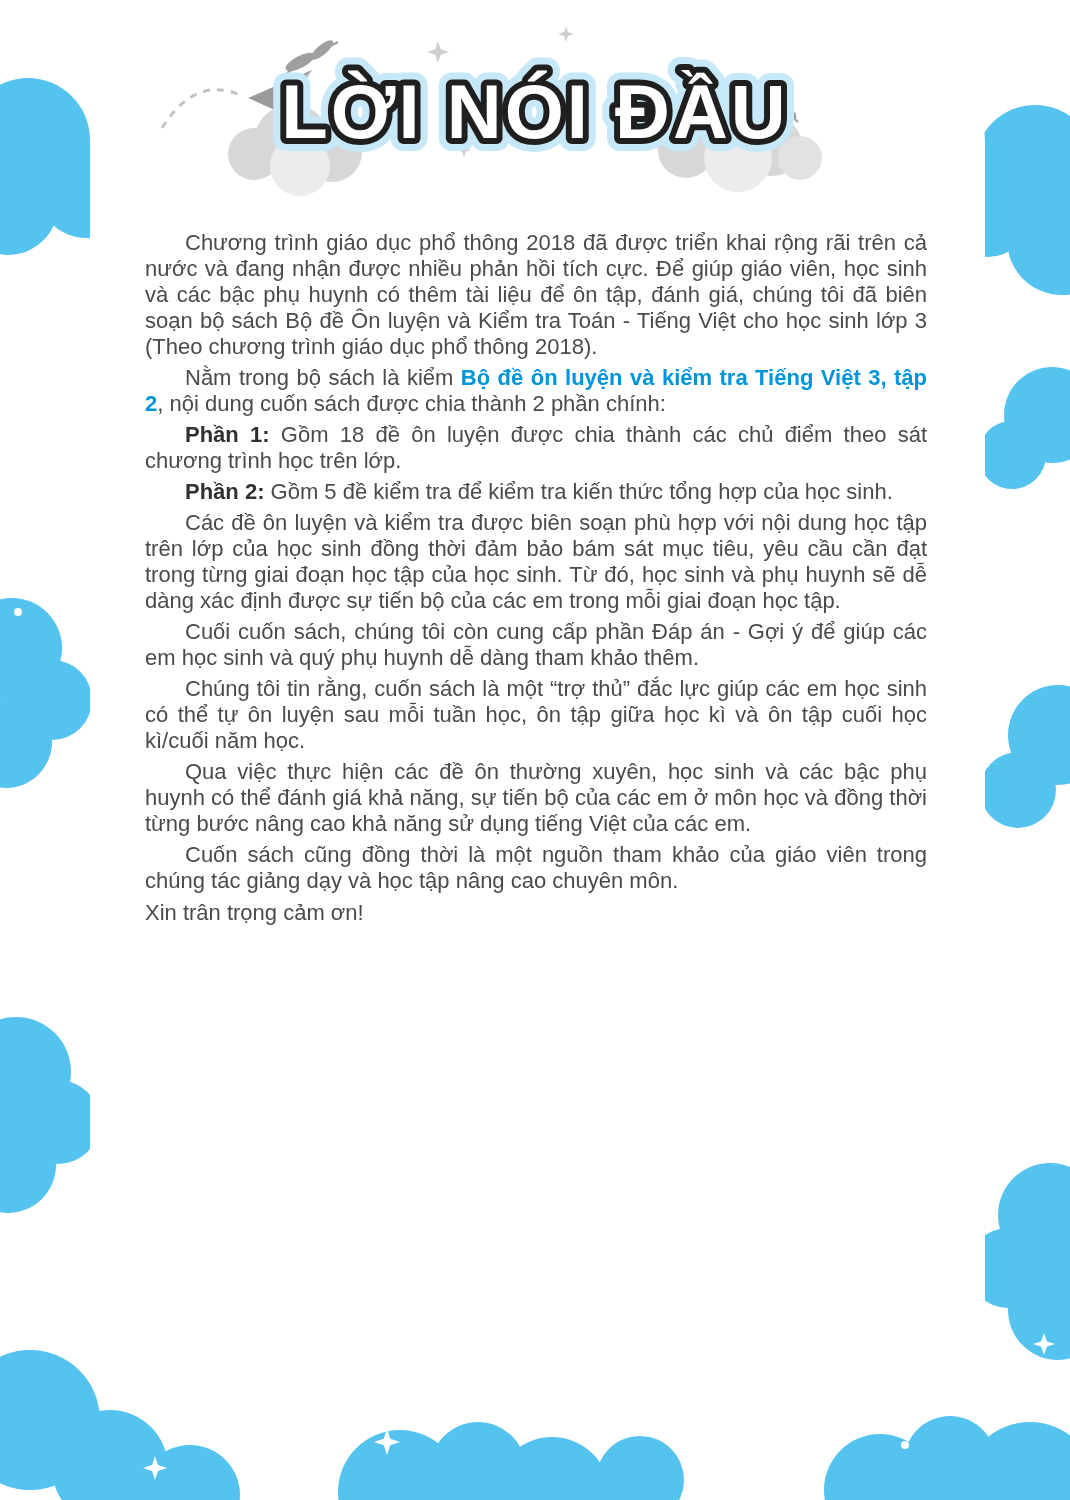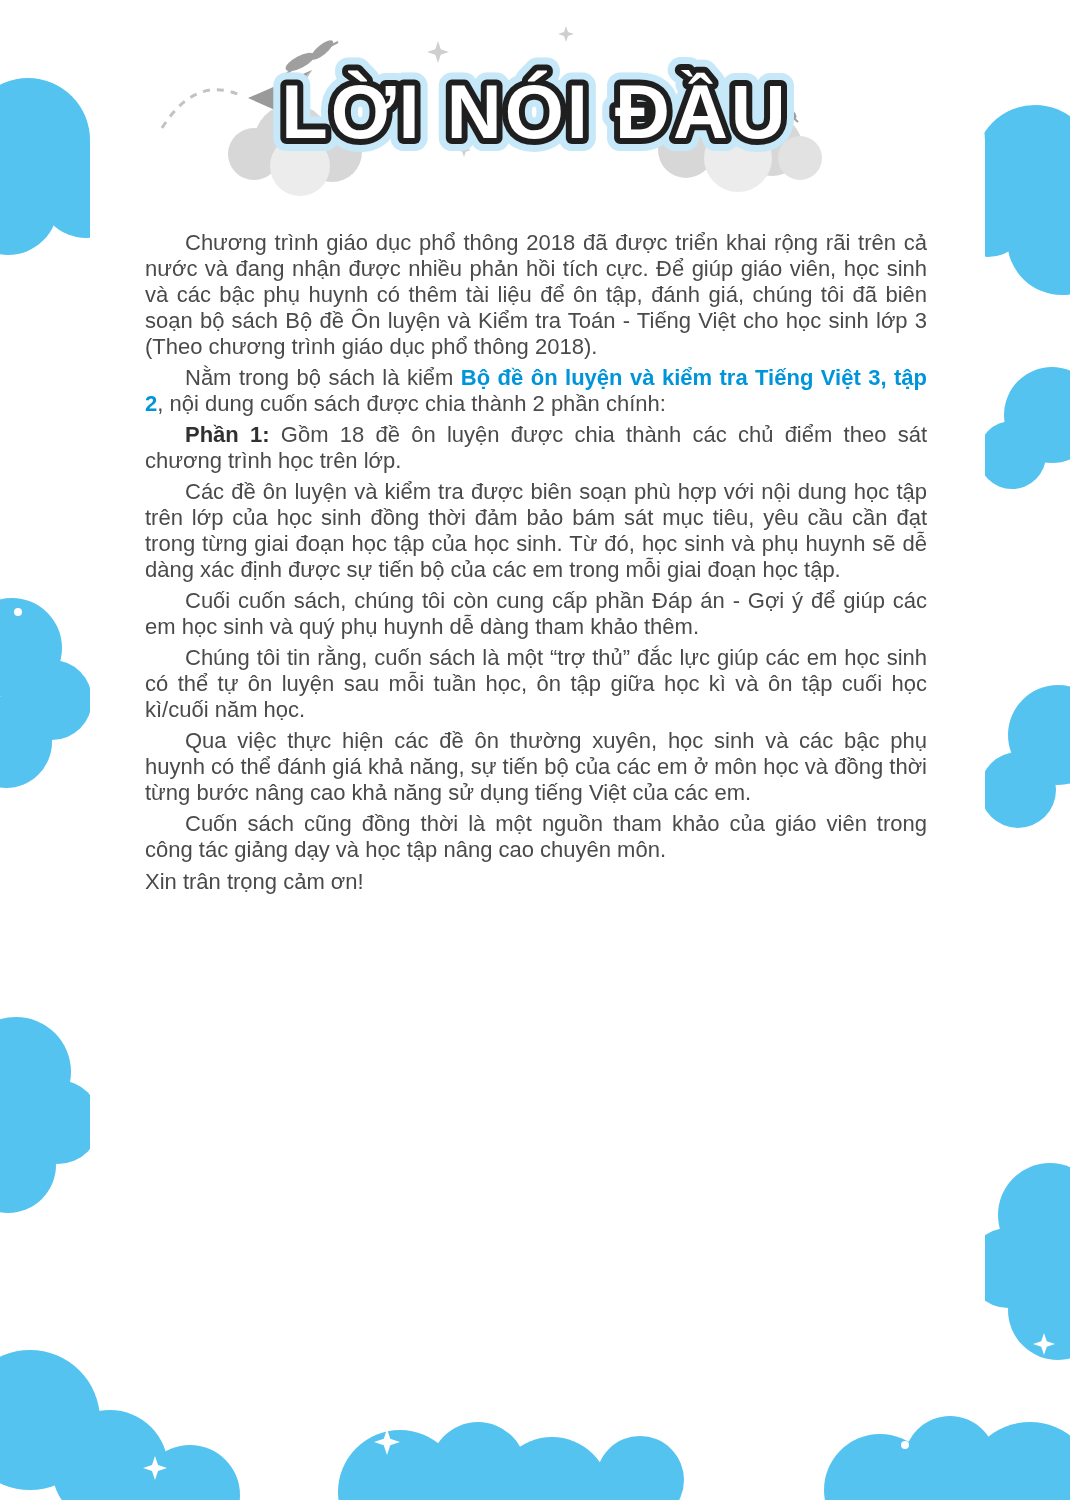--- a/index.html
+++ b/index.html
@@ -138,22 +138,23 @@
     <text class="title-layer" x="535" y="138" font-size="76" text-anchor="middle" fill="none" stroke="#c7e8f8" stroke-width="26" stroke-linejoin="round">LỜI NÓI ĐẦU</text>
     <text class="title-layer" x="535" y="138" font-size="76" text-anchor="middle" fill="none" stroke="#1f1f1f" stroke-width="12" stroke-linejoin="round">LỜI NÓI ĐẦU</text>
     <text class="title-layer" x="535" y="138" font-size="76" text-anchor="middle" fill="#ffffff">LỜI NÓI ĐẦU</text>
   </svg>
 
   <div class="content">
     <div>
         <p class="para"><span class="run-normal">Chương trình giáo dục phổ thông 2018 đã được triển khai rộng rãi trên cả nước và đang nhận được nhiều phản hồi tích cực. Để giúp giáo viên, học sinh và các bậc phụ huynh có thêm tài liệu để ôn tập, đánh giá, chúng tôi đã biên soạn bộ sách Bộ đề Ôn luyện và Kiểm tra Toán - Tiếng Việt cho học sinh lớp 3 (Theo chương trình giáo dục phổ thông 2018).</span></p>
         <p class="para"><span class="run-normal">Nằm trong bộ sách là kiểm </span><span class="run-blue-bold">Bộ đề ôn luyện và kiểm tra Tiếng Việt 3, tập 2</span><span class="run-normal">, nội dung cuốn sách được chia thành 2 phần chính:</span></p>
         <p class="para"><span class="run-bold">Phần 1:</span><span class="run-normal"> Gồm 18 đề ôn luyện được chia thành các chủ điểm theo sát chương trình học trên lớp.</span></p>
+        <p class="para"><span class="run-bold">Phần 2:</span><span class="run-normal"> Gồm 5 đề kiểm tra để kiểm tra kiến thức tổng hợp của học sinh.</span></p>
         <p class="para"><span class="run-normal">Các đề ôn luyện và kiểm tra được biên soạn phù hợp với nội dung học tập trên lớp của học sinh đồng thời đảm bảo bám sát mục tiêu, yêu cầu cần đạt trong từng giai đoạn học tập của học sinh. Từ đó, học sinh và phụ huynh sẽ dễ dàng xác định được sự tiến bộ của các em trong mỗi giai đoạn học tập.</span></p>
         <p class="para"><span class="run-normal">Cuối cuốn sách, chúng tôi còn cung cấp phần Đáp án - Gợi ý để giúp các em học sinh và quý phụ huynh dễ dàng tham khảo thêm.</span></p>
         <p class="para"><span class="run-normal">Chúng tôi tin rằng, cuốn sách là một “trợ thủ” đắc lực giúp các em học sinh có thể tự ôn luyện sau mỗi tuần học, ôn tập giữa học kì và ôn tập cuối học kì/cuối năm học.</span></p>
         <p class="para"><span class="run-normal">Qua việc thực hiện các đề ôn thường xuyên, học sinh và các bậc phụ huynh có thể đánh giá khả năng, sự tiến bộ của các em ở môn học và đồng thời từng bước nâng cao khả năng sử dụng tiếng Việt của các em.</span></p>
-        <p class="para"><span class="run-normal">Cuốn sách cũng đồng thời là một nguồn tham khảo của giáo viên trong công tác giảng dạy và học tập nâng cao chuyên môn.</span></p>
+        <p class="para"><span class="run-normal">Cuốn sách cũng đồng thời là một nguồn tham khảo của giáo viên trong chúng tác giảng dạy và học tập nâng cao chuyên môn.</span></p>
       </div>
     <p class="closing">Xin trân trọng cảm ơn!</p>
   </div>
 
 </div>
 
 </body></html>

